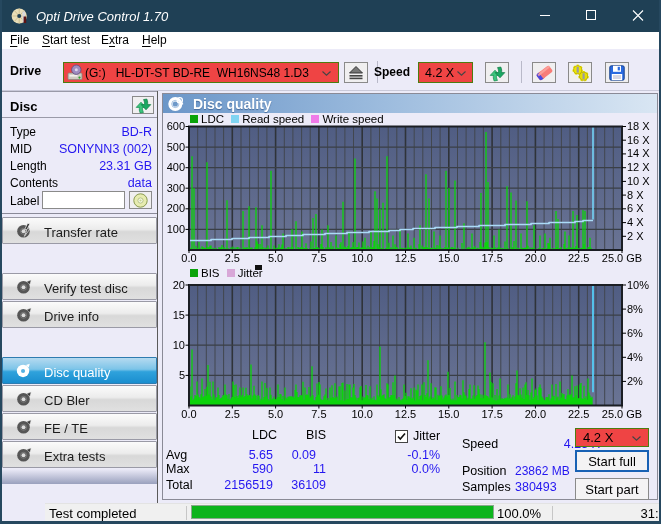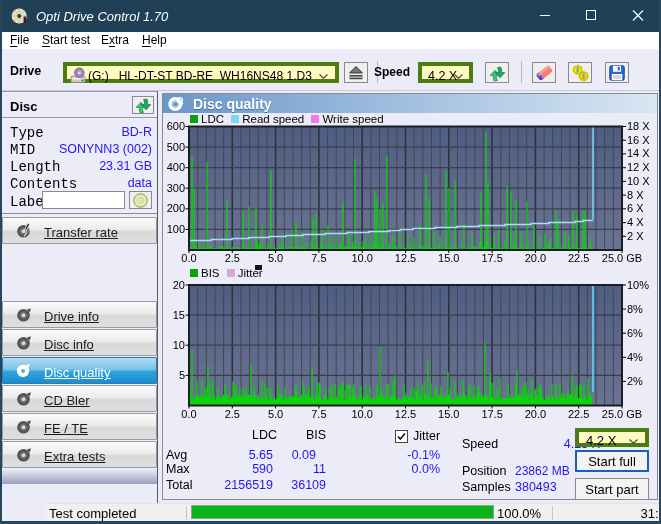--- a/index.html
+++ b/index.html
@@ -10,31 +10,31 @@
 #titlebar { position:absolute; left:0; top:0; width:661px; height:32px; background:#1f4055; color:#fff;font-style:italic; }
 #title-text { position:absolute; left:36px; top:9px; font-size:13px; color:#fff; }
 .capbtn { position:absolute; top:0; width:46px; height:31px; }
 
 #menubar { position:absolute; left:1px; top:32px; width:659px; height:17px; background:#fff; font-size:12px; color:#000; }
 .mi { position:absolute; top:1px; }
 .mi u { text-decoration-thickness:1px; text-underline-offset:2px; }
 
 #toolbar { position:absolute; left:1px; top:49px; width:659px; height:42px; background:#ecebf8; border-bottom:1px solid #c9c9d9; }
 .blbl { font-weight:bold; font-size:12.5px; color:#000; }
-.combo { position:absolute; background:#fef9c3; border:4px solid #4d7c0f; }
+.combo { position:absolute; background:#ef4444; border:1px solid #4d7c0f; }
 .tbtn { position:absolute; background:#f0eff0; border:1px solid #8a8a8a; }
 .chev { position:absolute; width:9px; height:5px; }
 
 #leftpanel { position:absolute; left:1px; top:91px; width:157px; height:412px; background:#ecebf8; border-right:1px solid #5a5a5a; }
 #discbox { position:absolute; left:0px; top:0px; width:156px; height:123px; border-top:1px solid #9a9aa8; border-bottom:1px solid #8a8a98; }
-.lrow { position:absolute; left:9px; font-size:14px; color:#000;font-family:Liberation Mono, monospace; }
+.lrow { position:absolute; left:9px; font-size:12px; color:#000; }
 .lval { position:absolute; right:5px; font-size:12.5px; color:#2416f0; text-align:right; }
 .sbtn { position:absolute; height:27px; left:1px; width:155px; border:1px solid #9a9aa6; border-radius:1px;
   background:linear-gradient(#fbfbfb,#ececec 45%,#d8d8d8 55%,#e0e0e0); }
-.sbtn .txt { position:absolute; left:41px; top:7px; font-size:13px; color:#1c1c1c;text-decoration:underline; }
+.sbtn .txt { position:absolute; left:41px; top:7px; font-size:13px; color:#1c1c1c; }
 .sbtn svg { position:absolute; left:13px; top:5px; }
 .sbtn.sel { background:linear-gradient(#b5daf0,#7cc4e8 45%,#2fa2dc 55%,#1a8ecf); border-color:#2e7cb0; }
 .sbtn.sel .txt { color:#fff; }
 
 #mainpanel { position:absolute; left:162px; top:93px; width:496px; height:407px; background:#ecebf8; border:1px solid #8a8a96; }
 #phead { position:absolute; left:0; top:0; width:494px; height:19px; background:linear-gradient(90deg,#6b96c8,#9dbcde 45%,#d9e6f3); }
 #phead span { position:absolute; left:30px; top:2px; font-size:14px; font-weight:bold; color:#fff; text-shadow:0 1px 1px #44699a; }
 .leg { position:absolute; font-size:11.5px; color:#000; }
 .sq { display:inline-block; width:8px; height:8px; margin-right:3px; }
 .stat { position:absolute; font-size:12.5px; color:#000; }
@@ -184,37 +184,37 @@
   </div>
   <div class="sbtn" style="top:126px">
       <svg width="16" height="16" viewBox="0 0 16 16">
 <circle cx="7.5" cy="8.3" r="6.3" fill="#565656"></circle>
 <circle cx="7.5" cy="8.3" r="2" fill="#dcdcdc"></circle>
 <circle cx="7.5" cy="8.3" r="3" fill="none" stroke="#888" stroke-width="0.7"></circle>
 <path d="M11.5 0.5L8.6 6.6h2.4L8.4 13.4l5.6-7.6h-2.6L14 0.5Z" fill="#3a3a3a" stroke="#f5f5f5" stroke-width="0.7"></path>
       </svg>
       <span class="txt">Transfer rate</span>
     </div>
+    <div class="sbtn" style="top:182px">
+      <svg width="16" height="16" viewBox="0 0 16 16">
+<circle cx="7.5" cy="8.3" r="6.3" fill="#565656"></circle>
+<circle cx="7.5" cy="8.3" r="2" fill="#dcdcdc"></circle>
+<circle cx="7.5" cy="8.3" r="3" fill="none" stroke="#888" stroke-width="0.7"></circle>
+<path d="M10.8 2.6l4.4-1.5-1.3 4.3" fill="#3a3a3a" stroke="#f0f0f0" stroke-width="0.5"></path>
+      </svg>
+      <span class="txt">Verify test disc</span>
+    </div>
     <div class="sbtn" style="top:210px">
       <svg width="16" height="16" viewBox="0 0 16 16">
 <circle cx="7.5" cy="8.3" r="6.3" fill="#565656"></circle>
 <circle cx="7.5" cy="8.3" r="2" fill="#dcdcdc"></circle>
 <circle cx="7.5" cy="8.3" r="3" fill="none" stroke="#888" stroke-width="0.7"></circle>
 <path d="M10.8 2.6l4.4-1.5-1.3 4.3" fill="#3a3a3a" stroke="#f0f0f0" stroke-width="0.5"></path>
       </svg>
       <span class="txt">Drive info</span>
-    </div>
-    <div class="sbtn" style="top:238px">
-      <svg width="16" height="16" viewBox="0 0 16 16">
-<circle cx="7.5" cy="8.3" r="6.3" fill="#565656"></circle>
-<circle cx="7.5" cy="8.3" r="2" fill="#dcdcdc"></circle>
-<circle cx="7.5" cy="8.3" r="3" fill="none" stroke="#888" stroke-width="0.7"></circle>
-<path d="M10.8 2.6l4.4-1.5-1.3 4.3" fill="#3a3a3a" stroke="#f0f0f0" stroke-width="0.5"></path>
-      </svg>
-      <span class="txt">Disc info</span>
     </div>
     <div class="sbtn sel" style="top:266px">
       <svg width="15" height="15" viewBox="0 0 16 16">
         <circle cx="7.5" cy="8.5" r="6.6" fill="#fff"></circle>
         <circle cx="7.5" cy="8.5" r="2.2" fill="#55b2e2"></circle>
         <path d="M10.5 2.2l4.2-1.4-1.2 4.1" fill="#fff"></path>
       </svg>
       <span class="txt">Disc quality</span>
     </div>
     <div class="sbtn" style="top:294px">

